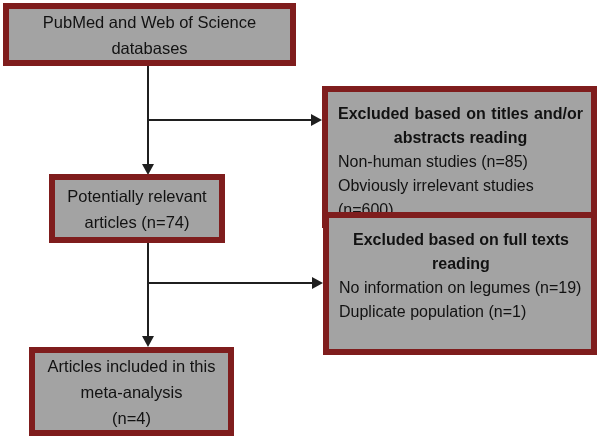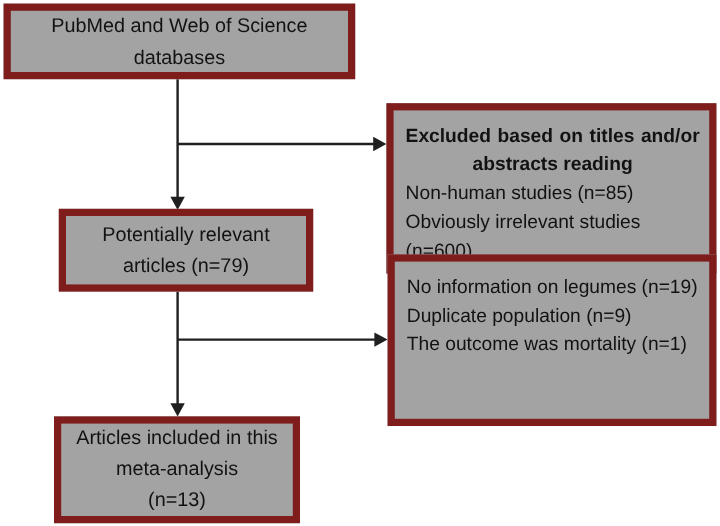--- a/index.html
+++ b/index.html
@@ -50,23 +50,23 @@
   .heading {
     font-weight: bold;
     text-align: center;
   }
   .heading--justified {
     text-align: justify;
     text-align-last: justify;
   }
   #node-search     { left: 3px;   top: 3px;   width: 293px; height: 63px; }
   #node-excl-titles{ left: 322px; top: 50px;  width: 275px; height: 142px; margin-top: 36px; }
-  #node-relevant   { left: 49px;  top: 174px; width: 212px; height: 69px; align-items: center; }
+  #node-relevant   { left: 49px;  top: 174px; width: 176px; height: 69px; align-items: center; }
   #node-excl-full  { left: 323px; top: 212px; width: 274px; height: 143px; }
-  #node-included   { left: 45px;  top: 347px; width: 205px; height: 89px; justify-content: flex-end; }
+  #node-included   { left: 29px;  top: 347px; width: 205px; height: 89px; }
 </style>
 </head>
 <body>
 
 <div class="canvas">
 
   <svg class="connectors" viewBox="0 0 600 438" xmlns="http://www.w3.org/2000/svg">
 
     <line x1="148" y1="66" x2="148" y2="166" stroke="#1f1f1f" stroke-width="2"></line>
     <polygon points="148,175 142,164 154,164" fill="#1f1f1f"></polygon>
@@ -87,28 +87,28 @@
 
   <div class="box box--left" id="node-excl-titles">
     <div class="heading heading--justified">Excluded based on titles and/or</div>
     <div class="heading">abstracts reading</div>
     <div>Non-human studies (n=85)</div>
     <div>Obviously irrelevant studies (n=600)</div>
   </div>
 
   <div class="box box--center" id="node-relevant">
     <div>Potentially relevant</div>
-    <div>articles (n=79)</div>
+    <div>articles (n=74)</div>
   </div>
 
   <div class="box box--left" id="node-excl-full">
+    <div class="heading">Excluded based on full texts reading</div>
     <div>No information on legumes (n=19)</div>
-    <div>Duplicate population (n=9)</div>
-    <div>The outcome was mortality (n=1)</div>
+    <div>Duplicate population (n=1)</div>
   </div>
 
   <div class="box box--center" id="node-included">
     <div>Articles included in this</div>
     <div>meta-analysis</div>
-    <div>(n=13)</div>
+    <div>(n=4)</div>
   </div>
 
 </div>
 
 </body></html>

